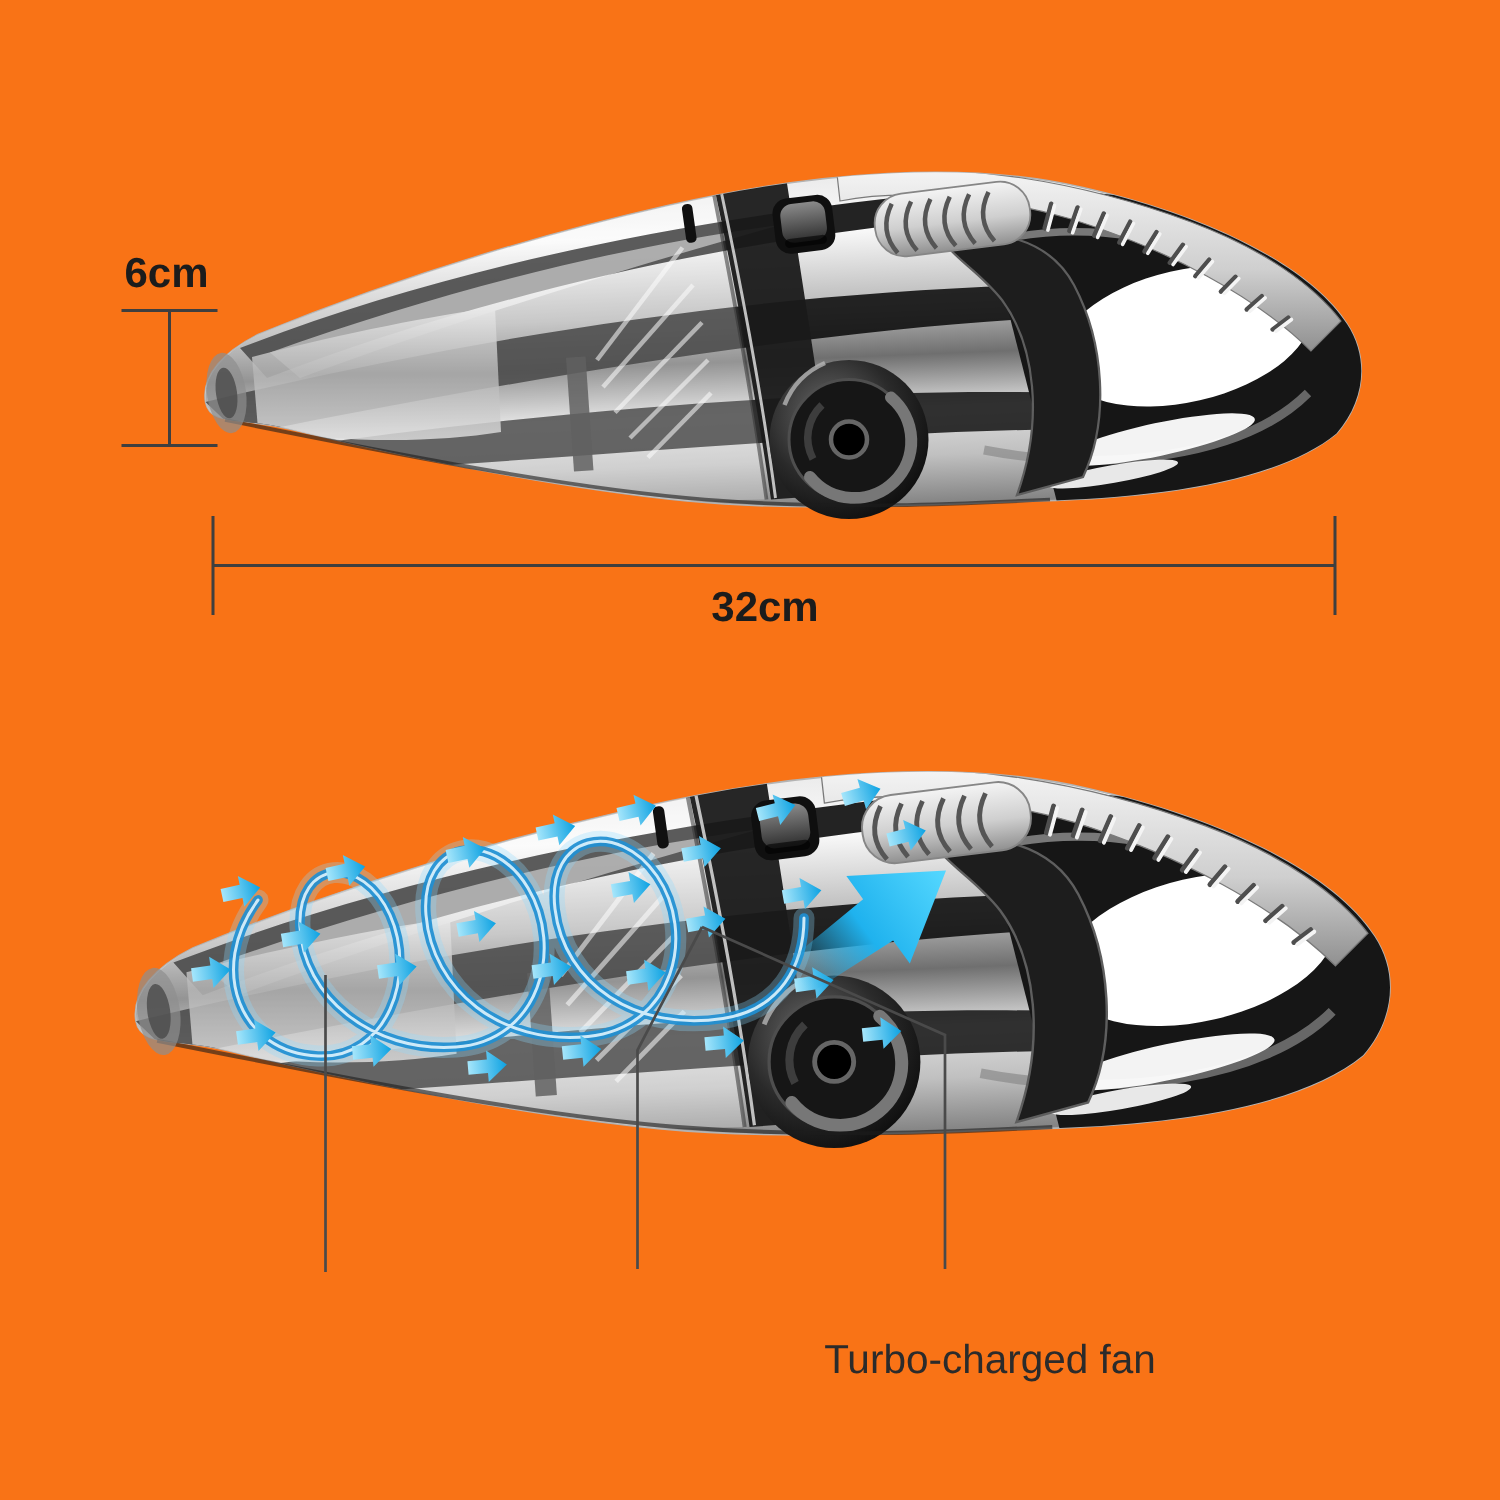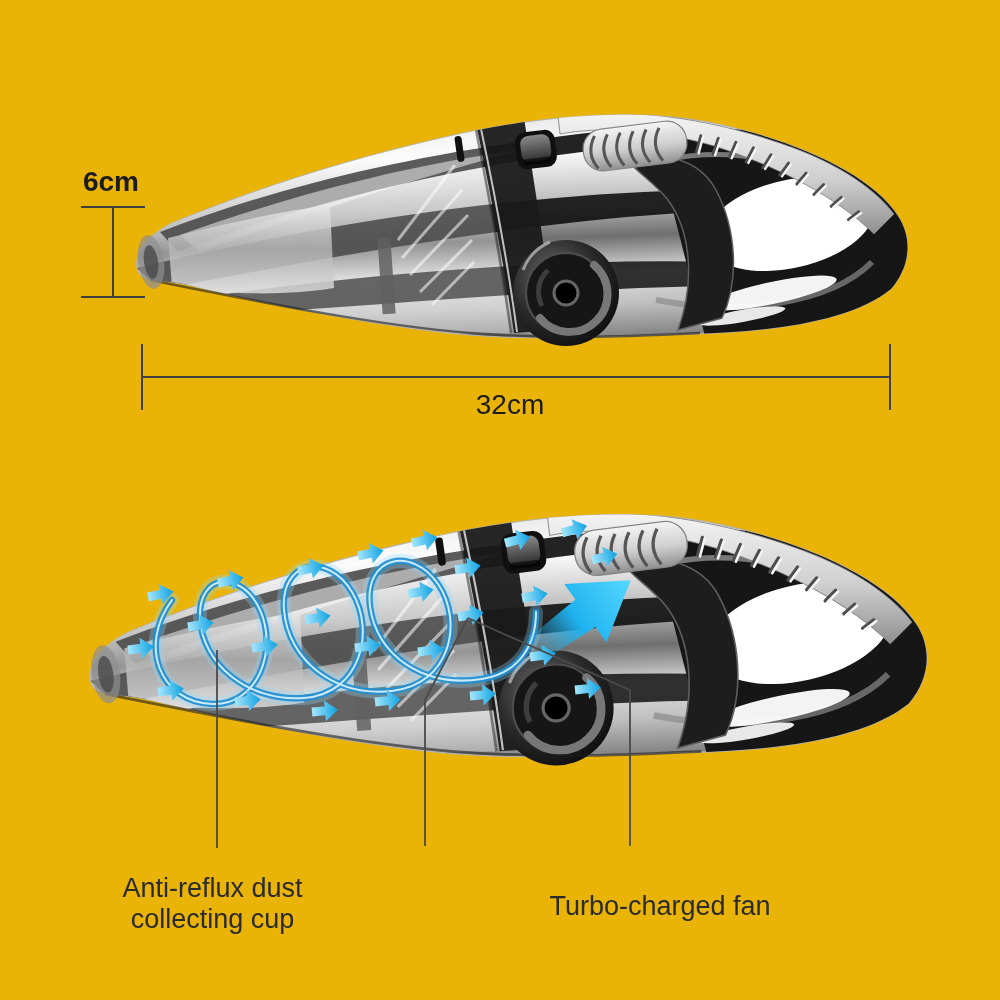--- a/index.html
+++ b/index.html
@@ -1,21 +1,21 @@
 <!DOCTYPE html>
 <html><head>
 <meta charset="utf-8">
 <style>
   html,body{margin:0;padding:0;}
   body{width:1000px;height:1000px;background:#ffffff;font-family:"Liberation Sans",sans-serif;}
-  .stage{position:relative;width:1000px;height:1000px;background:#eab308;overflow:hidden;}
+  .stage{position:relative;width:1000px;height:1000px;background:#f97316;overflow:hidden;}
   .stage svg{position:absolute;left:0;top:0;}
   .lbl{position:absolute;color:#262626;text-align:center;line-height:31px;white-space:nowrap;}
   .dim{font-size:28px;font-weight:bold;color:#1c1c1c;}
-  .dim-32{font-weight:normal;}
+  .dim-32{font-weight:bold;}
   .feature{font-size:27px;font-weight:normal;color:#2b2b2b;}
 </style>
 </head>
 <body>
 
 <div class="stage">
 
 <svg width="1000" height="1000" viewBox="0 0 1000 1000">
   <defs>
     <path id="bodyPath" d="M137,268 C134,250 150,234 172,223 C245,193 335,162 445,137 C545,114 645,107 722,125 C802,143 872,176 898,216 C913,239 910,267 891,289 C852,321 772,332 692,334 C600,337 530,341 458,334 C368,325 258,302 193,286 C160,278 140,284 137,268 Z"></path>
@@ -218,19 +218,15 @@
   <g stroke="#3f3f3f" stroke-width="2">
     <line x1="142" y1="377" x2="890" y2="377"></line>
     <line x1="142" y1="344" x2="142" y2="410"></line>
     <line x1="890" y1="344" x2="890" y2="410"></line>
   </g>
 </svg>
 
 <div class="lbl dim" style="left:70px;top:166px;width:82px;">6cm</div>
 <div class="lbl dim dim-32" style="left:440px;top:389px;width:140px;">32cm</div>
 
-<div class="lbl feature" style="left:80px;top:873px;width:265px;">
-  <span style="display:block">Anti-reflux dust</span>
-  <span style="display:block">collecting cup</span>
+<div class="lbl feature" style="left:535px;top:891px;width:250px;">Turbo-charged fan</div>
+
 </div>
-<div class="lbl feature" style="left:535px;top:891px;width:250px;">Turbo-charged fan</div>
-
-</div>
 
 </body></html>

